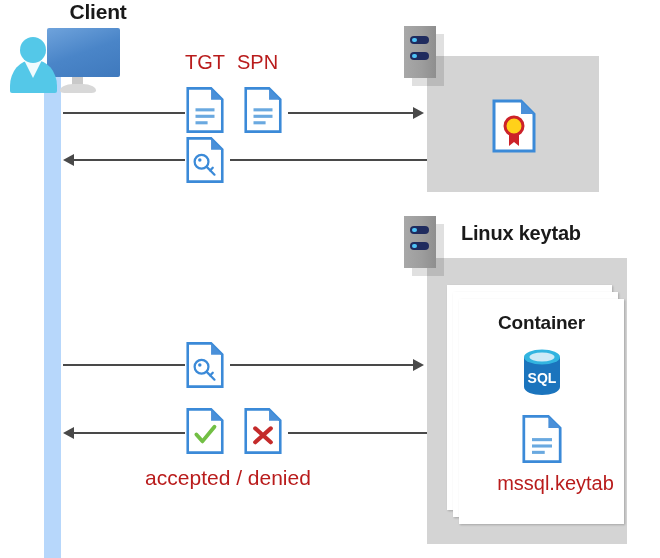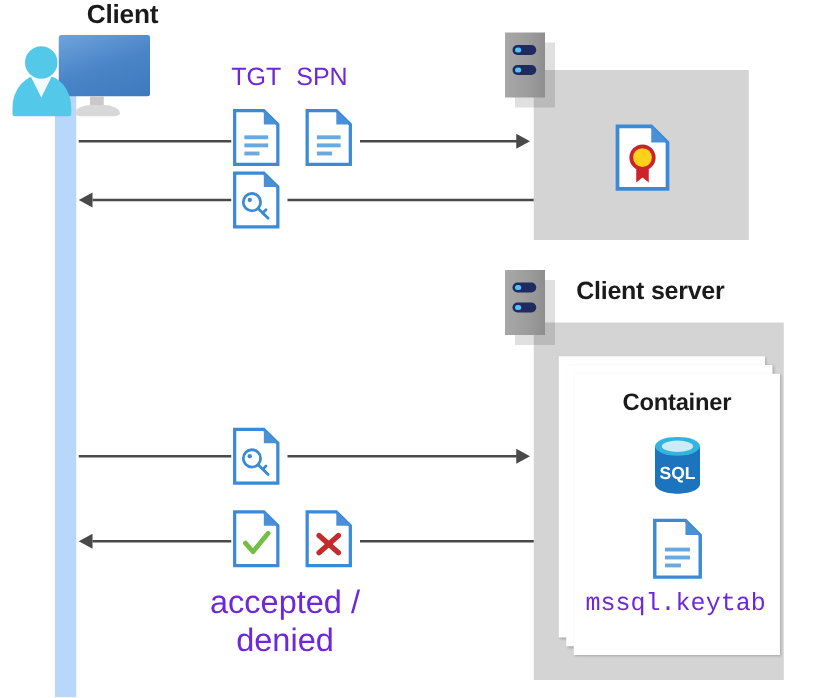--- a/index.html
+++ b/index.html
@@ -19,21 +19,21 @@
   }
   .abs { position: absolute; }
 
   
   .title-bold {
     font-weight: bold;
     color: #1a1a1a;
     letter-spacing: -0.2px;
   }
   .label-plain {
-    color: #6d28d9;
+    color: #b91c1c;
     font-weight: normal;
   }
 
   
   .lifeline {
     left: 44px;
     top: 66px;
     width: 17px;
     height: 492px;
     background: #b7d7fb;
@@ -209,21 +209,21 @@
     <div class="abs rack" style="left:0px; top:0px;">
       <div class="abs rack-led" style="top:10px;">
           <span class="dot"></span>
         </div>
       <div class="abs rack-led" style="top:26px;">
           <span class="dot"></span>
         </div>
     </div>
   </div>
 
-  <div class="abs title-bold" style="left:461px; top:222px; font-size:20px;">Client server</div>
+  <div class="abs title-bold" style="left:461px; top:222px; font-size:20px;">Linux keytab</div>
 
   <div class="abs card" style="left:447px; top:285px; width:165px; height:225px;"></div>
   <div class="abs card" style="left:453px; top:292px; width:165px; height:225px;"></div>
   <div class="abs card" style="left:459px; top:299px; width:165px; height:225px;">
   </div>
 
   <div class="abs" style="left:521px; top:348px;">
     <svg width="42" height="48" viewBox="0 0 42 48">
       <path d="M3 9 V39 C3 44 12 47 21 47 C30 47 39 44 39 39 V9 Z" fill="#1b74bd"></path>
       <ellipse cx="21" cy="9" rx="18" ry="7.5" fill="#32b4e0"></ellipse>
@@ -237,21 +237,21 @@
   <div class="abs" style="left:522px; top:414px;">
     <svg width="40" height="50" viewBox="0 0 44 54">
       <path d="M2 2 H29 L42 15 V52 H2 Z" fill="#ffffff" stroke="#3b8ad8" stroke-width="3"></path>
       <path d="M29 2 L42 15 H29 Z" fill="#4a90d9"></path>
       <rect x="11" y="26" width="22" height="3.4" fill="#6aa9e0"></rect>
       <rect x="11" y="33" width="22" height="3.4" fill="#6aa9e0"></rect>
       <rect x="11" y="40" width="14" height="3.4" fill="#6aa9e0"></rect>
     </svg>
   </div>
 
-  <div class="abs label-plain" style="left:458px; top:472px; width:165px; text-align:center; font-size:20px;font-family:Liberation Mono, monospace;">mssql.keytab</div>
+  <div class="abs label-plain" style="left:473px; top:472px; width:165px; text-align:center; font-size:20px;">mssql.keytab</div>
 
   <div class="abs arrow-line" style="left:63px; top:112px; width:122px;"></div>
   <div class="abs arrow-line" style="left:288px; top:112px; width:126px;"></div>
   <div class="abs arrow-head-right" style="left:413px; top:107px;"></div>
 
   <div class="abs label-plain" style="left:180px; top:51px; width:50px; text-align:center; font-size:20px;">TGT</div>
   <div class="abs" style="left:186px; top:86px;">
     <svg width="38" height="48" viewBox="0 0 44 54">
       <path d="M2 2 H29 L42 15 V52 H2 Z" fill="#ffffff" stroke="#3b8ad8" stroke-width="3"></path>
       <path d="M29 2 L42 15 H29 Z" fill="#4a90d9"></path>
@@ -319,15 +319,15 @@
   </div>
 
   <div class="abs" style="left:244px; top:407px;">
     <svg width="38" height="48" viewBox="0 0 44 54">
       <path d="M2 2 H29 L42 15 V52 H2 Z" fill="#ffffff" stroke="#3b8ad8" stroke-width="3"></path>
       <path d="M29 2 L42 15 H29 Z" fill="#4a90d9"></path>
       <path d="M13 24 L31 40 M31 24 L13 40" fill="none" stroke="#c42b2b" stroke-width="4.8" stroke-linecap="round"></path>
     </svg>
   </div>
 
-  <div class="abs label-plain" style="left:128px; top:466px; width:200px; text-align:center; font-size:26px;">accepted / denied</div>
+  <div class="abs label-plain" style="left:128px; top:466px; width:200px; text-align:center; font-size:21px;">accepted / denied</div>
 
 </div>
 
 </body></html>

